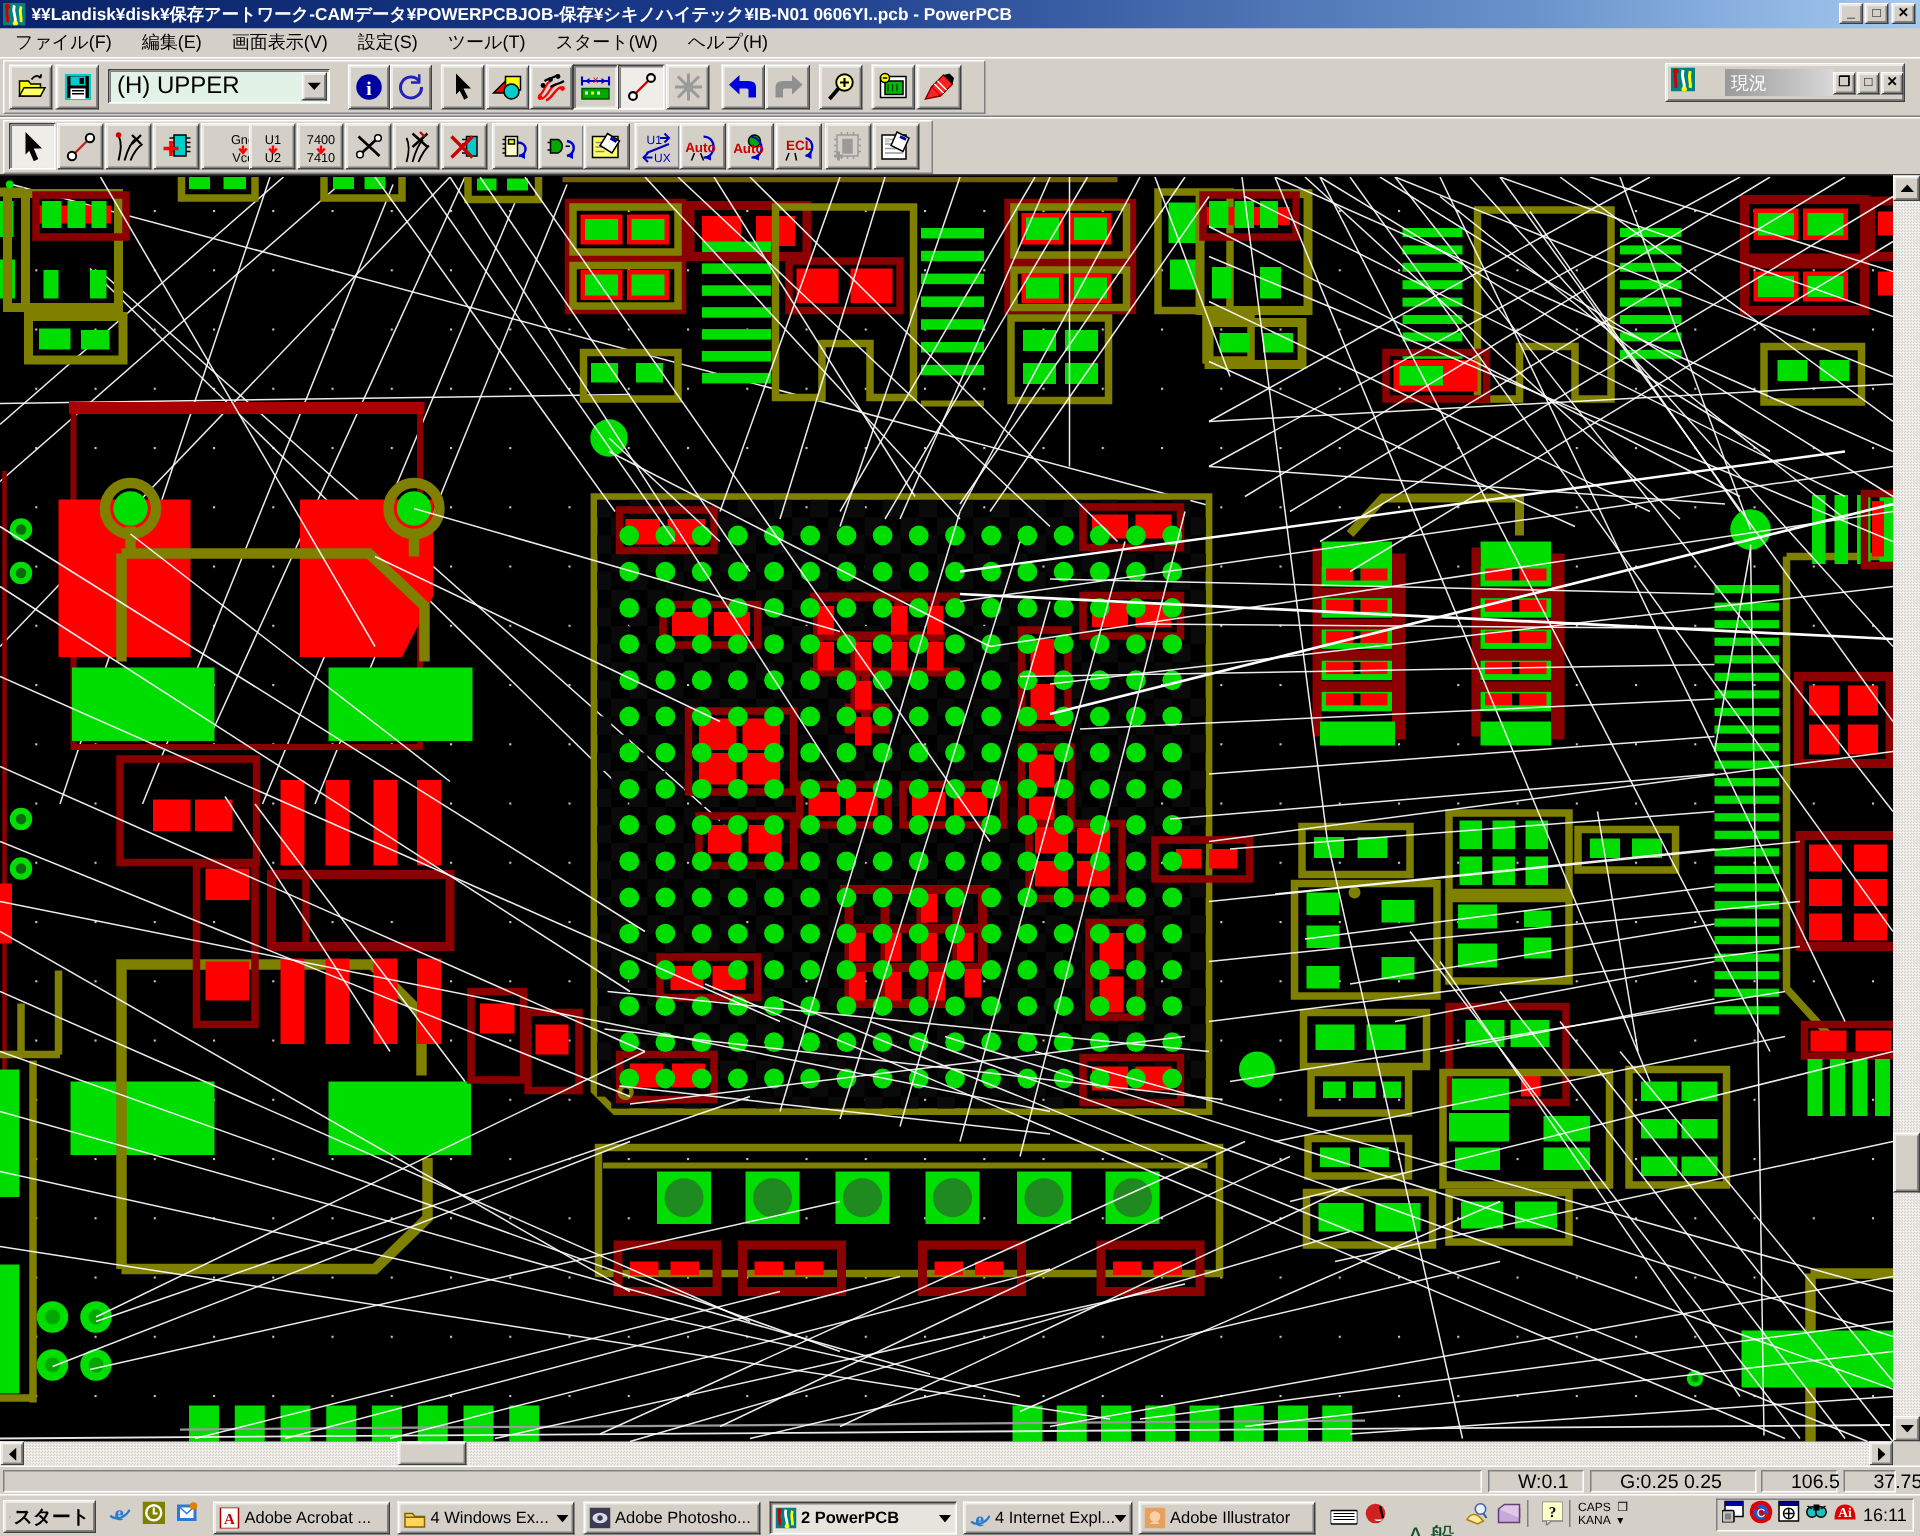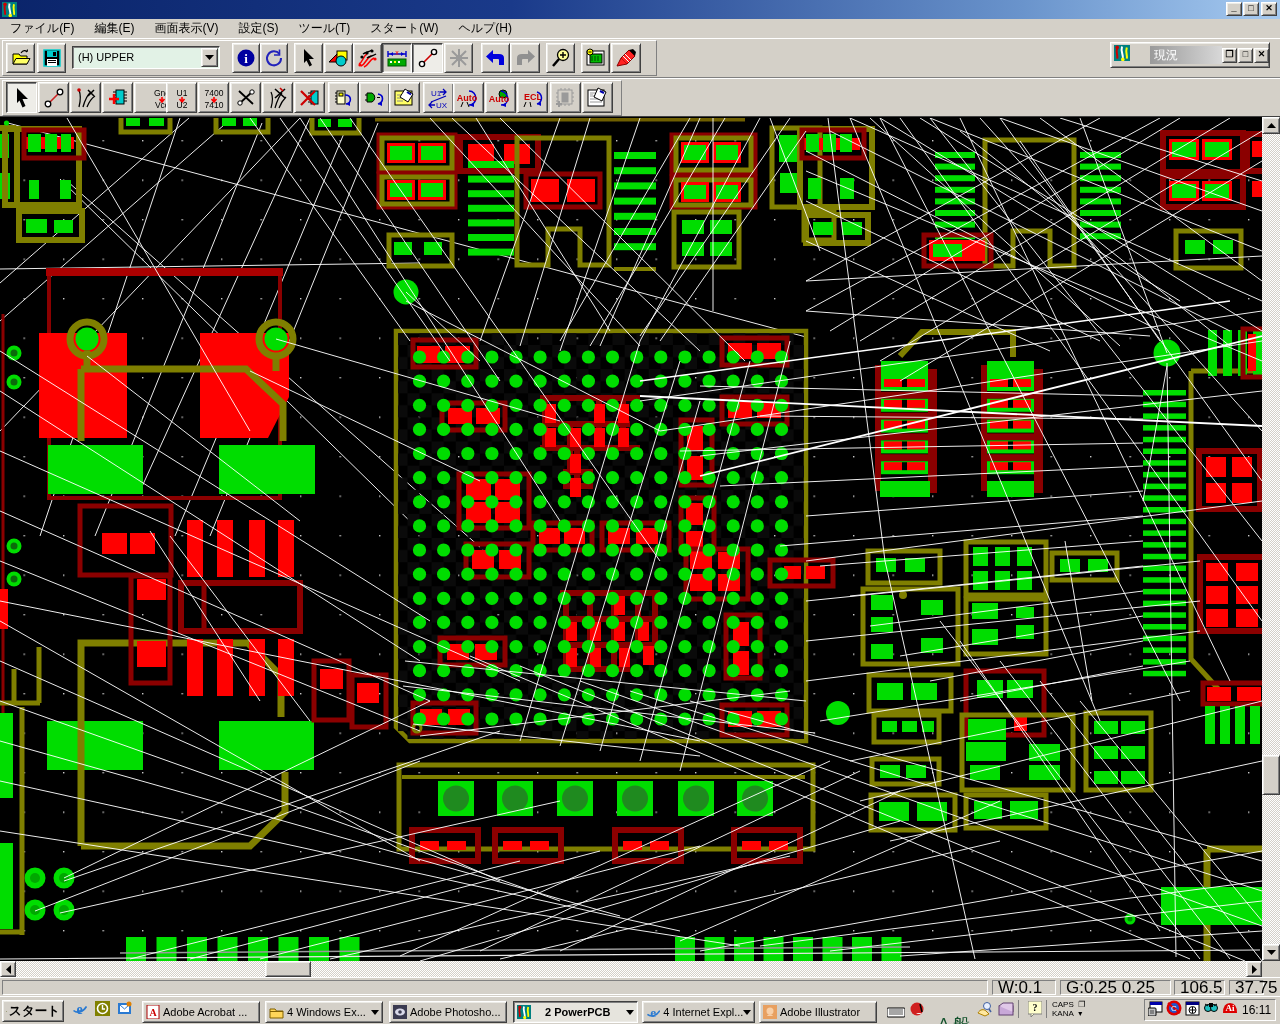--- a/index.html
+++ b/index.html
@@ -6,38 +6,39 @@
 .titlebar{left:0;top:0;width:1280px;height:19px;background:linear-gradient(90deg,#0a246a 0%,#1a3a8a 40%,#6a94cc 80%,#a6caf0 100%);display:flex;align-items:center}
 .titletext{color:#fff;font-size:11.5px;font-weight:bold;margin-left:3px;white-space:nowrap;letter-spacing:0px}
 .winbtn{width:16px;height:14px;background:#d4d0c8;border:1px solid;border-color:#fff #404040 #404040 #fff;box-shadow:inset 1px 1px 0 #ecebe6,inset -1px -1px 0 #808080;font-size:9px;text-align:center;line-height:12px;font-family:"Liberation Mono";font-weight:bold}
 .menubar{left:0;top:19px;width:1280px;height:19px;background:#d4d0c8;display:flex;align-items:center;font-size:12px;color:#000}
 .menubar span{padding:2px 10px}
 .tbband{background:#d4d0c8;border-top:1px solid #fff;border-bottom:1px solid #808080}
 .tbtn{position:absolute;background:#d4d0c8;border:1px solid;border-color:#fff #404040 #404040 #fff;box-shadow:inset 1px 1px 0 #ecebe6,inset -1px -1px 0 #808080;display:flex;align-items:center;justify-content:center}
 .tbtn.pressed{border-color:#404040 #fff #fff #404040;box-shadow:inset 1px 1px 0 #808080,inset -1px -1px 0 #ecebe6}
 .tbtn.checked{border-color:#404040 #fff #fff #404040;box-shadow:inset 1px 1px 0 #808080,inset -1px -1px 0 #ecebe6;background:#eeede8}
 .combo{position:absolute;background:#fff;border:1px solid;border-color:#404040 #fff #fff #404040;box-shadow:inset 1px 1px 0 #808080}
-.status{position:absolute;border:1px solid;border-color:#808080 #fff #fff #808080;font-size:17px;color:#000;padding-left:5px;display:flex;align-items:center;background:#d4d0c8}
+.status{position:absolute;border:1px solid;border-color:#808080 #fff #fff #808080;font-size:13px;color:#000;padding-left:19px;display:flex;align-items:center;background:#d4d0c8}
 .taskbtn{position:absolute;height:22px;background:#d4d0c8;border:1px solid;border-color:#fff #404040 #404040 #fff;box-shadow:inset 1px 1px 0 #ecebe6,inset -1px -1px 0 #808080;display:flex;align-items:center;font-size:11px;padding:0 3px;white-space:nowrap;overflow:hidden}
 .taskbtn.active{border-color:#404040 #fff #fff #404040;box-shadow:inset 1px 1px 0 #808080,inset -1px -1px 0 #ecebe6;background:#e6e4dd;font-weight:bold}
 .sbtrack{background-image:repeating-conic-gradient(#fff 0% 25%,#d4d0c8 0% 50%);background-size:2px 2px}
 .sbbtn{position:absolute;background:#d4d0c8;border:1px solid;border-color:#fff #404040 #404040 #fff;box-shadow:inset 1px 1px 0 #ecebe6,inset -1px -1px 0 #808080;display:flex;align-items:center;justify-content:center}
 .thumb{position:absolute;background:#d4d0c8;border:1px solid;border-color:#fff #404040 #404040 #fff;box-shadow:inset 1px 1px 0 #ecebe6,inset -1px -1px 0 #808080}
 </style></head><body>
 <div class="abs titlebar">
     <div style="margin-left:2px;width:16px;height:15px"><svg width="15" height="15" viewBox="0 0 15 15" style="">
         <rect width="15" height="15" fill="#008080"></rect>
         <g stroke-width="1.9" fill="none">
           <path d="M3.0,2.25 C1.5,7.5 3.75,9.0 3.0,12.75" stroke="#cc0000"></path>
           <path d="M7.5,1.5 C6.0,6.75 9.0,8.25 8.25,13.5" stroke="#ffffff"></path>
           <path d="M12.0,2.25 C10.5,7.5 12.75,9.0 12.0,12.75" stroke="#ffff00"></path>
         </g>
         <circle cx="3.0" cy="2.25" r="1.7" fill="#cc0000"></circle>
         <circle cx="8.25" cy="13.5" r="1.7" fill="#ffff00"></circle>
       </svg></div>
+    <div class="titletext">¥¥Landisk¥disk¥保存アートワーク-CAMデータ¥POWERPCBJOB-保存¥シキノハイテック¥IB-N01 0606YI..pcb - PowerPCB</div>
     <div style="position:absolute;right:3px;top:2px;display:flex;gap:0">
       <div class="winbtn">_</div>
       <div class="winbtn" style="margin-left:1px">□</div>
       <div class="winbtn" style="margin-left:2px">✕</div>
     </div>
   </div>
 <div class="abs menubar">
     <span>ファイル(F)</span>
     <span>編集(E)</span>
     <span>画面表示(V)</span>
@@ -58,21 +59,21 @@
 <div class="tbtn " style="left:37px;top:43px;width:29px;height:30px">
     <svg width="18" height="18" viewBox="0 0 18 18" style="">
       <rect x="1" y="1" width="16" height="16" fill="#000" stroke="#00cccc" stroke-width="1.5"></rect>
       <rect x="4" y="2" width="10" height="6" fill="#00cccc"></rect>
       <rect x="10" y="3" width="3" height="4" fill="#000"></rect>
       <rect x="4" y="10" width="10" height="7" fill="#fff"></rect>
       <rect x="5" y="11" width="8" height="1" fill="#000"></rect>
       <rect x="5" y="13" width="8" height="1" fill="#000"></rect>
     </svg>
   </div>
-<div class="combo" style="left:72px;top:46px;width:148px;height:23px;background:#e2f2e6;font-size:11px;line-height:21px;padding-left:5px">(H) UPPER<div class="sbbtn" style="right:1px;top:1px;width:17px;height:19px">
+<div class="combo" style="left:72px;top:46px;width:148px;height:23px;background:#e2f2e6;font-size:16px;line-height:21px;padding-left:5px">(H) UPPER<div class="sbbtn" style="right:1px;top:1px;width:17px;height:19px">
       <svg width="9" height="5">
         <polygon points="0,0 9,0 4.5,5" fill="#000"></polygon>
       </svg>
     </div></div>
 <div class="tbtn " style="left:232px;top:43px;width:28px;height:30px">
     <svg width="20" height="20" viewBox="0 0 20 20" style="">
       <circle cx="10" cy="10" r="8.5" fill="#0000a0"></circle>
       <text x="10" y="15" font-family="Liberation Serif" font-size="13" font-weight="bold" fill="#fff" text-anchor="middle">i</text>
     </svg>
   </div>
@@ -1328,21 +1329,21 @@
       <svg width="14" height="14" viewBox="0 0 14 14" style="">
         <rect width="14" height="14" fill="#008080"></rect>
         <g stroke-width="1.8" fill="none">
           <path d="M2.8000000000000003,2.1 C1.4000000000000001,7.0 3.5,8.4 2.8000000000000003,11.9" stroke="#cc0000"></path>
           <path d="M7.0,1.4000000000000001 C5.6000000000000005,6.3 8.4,7.700000000000001 7.700000000000001,12.6" stroke="#ffffff"></path>
           <path d="M11.200000000000001,2.1 C9.799999999999999,7.0 11.9,8.4 11.200000000000001,11.9" stroke="#ffff00"></path>
         </g>
         <circle cx="2.8000000000000003" cy="2.1" r="1.6" fill="#cc0000"></circle>
         <circle cx="7.700000000000001" cy="12.6" r="1.6" fill="#ffff00"></circle>
       </svg>
-      <span style="margin-left:14px">2 PowerPCB</span>
+      <span style="margin-left:3px">2 PowerPCB</span>
       <svg width="8" height="6" style="margin-left:auto">
         <polygon points="0,1 8,1 4,6" fill="#000"></polygon>
       </svg>
     </div>
     <div class="taskbtn" style="left:642px;top:4px;width:113px">
       <svg width="15" height="15" viewBox="0 0 15 15" style="">
         <text x="7.5" y="12.5" font-size="14" font-weight="bold" fill="#2a7ad2" text-anchor="middle" font-family="Liberation Serif">e</text>
         <path d="M1.5,9.5 C5,12.5 11,11.5 14.5,5.5" stroke="#2a7ad2" stroke-width="1.6" fill="none"></path>
       </svg>
       <span style="margin-left:3px">4 Internet Expl...</span>

